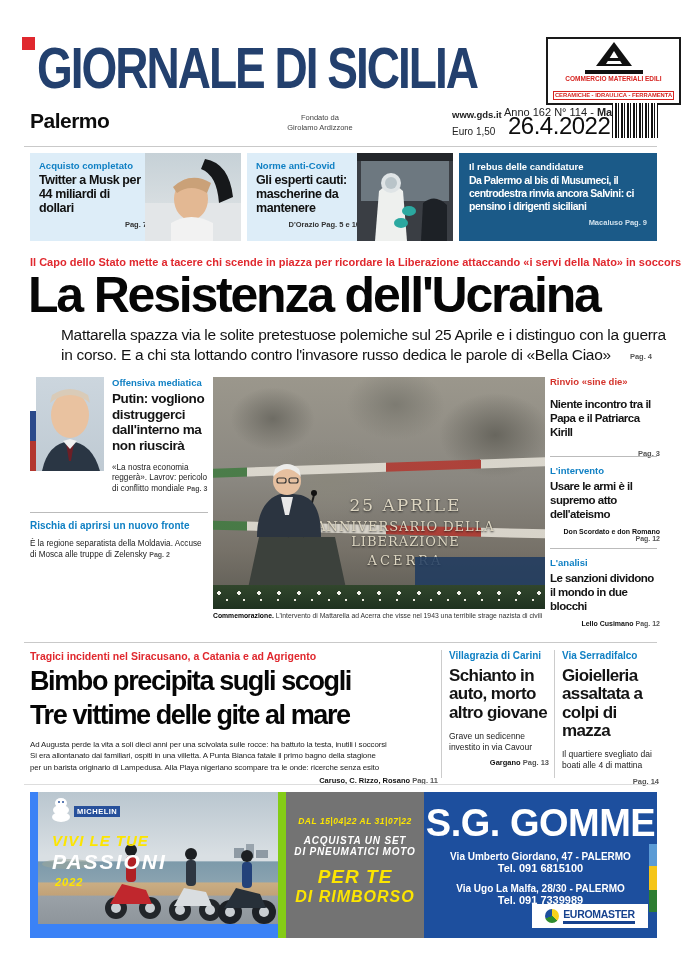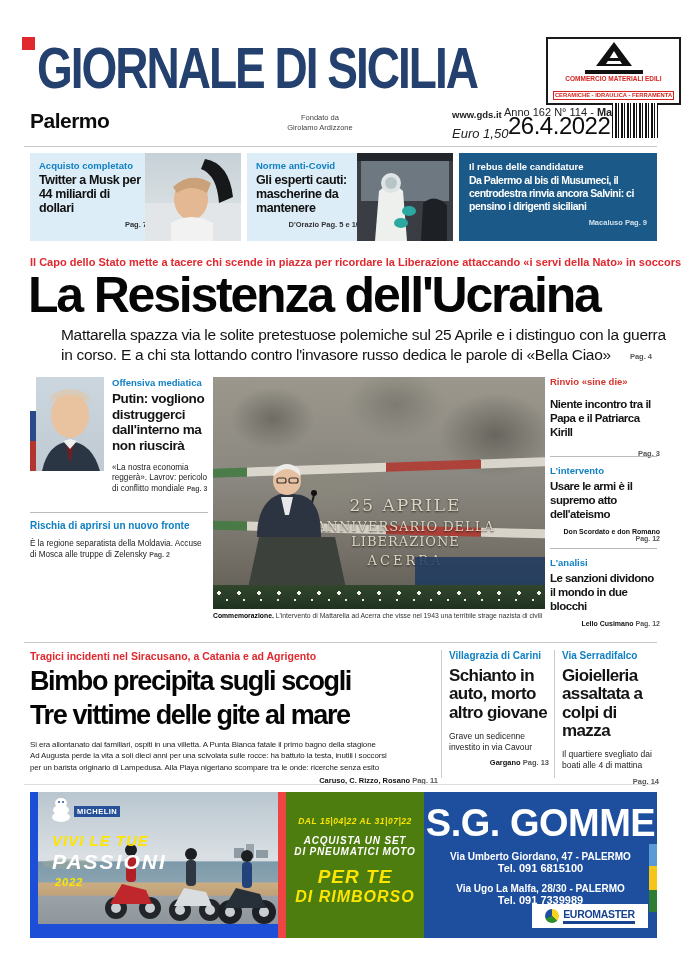--- a/index.html
+++ b/index.html
@@ -14,21 +14,21 @@
       text-align:center;overflow:hidden;}
   .topad .bar{width:58px;height:4px;background:#111;margin:0 auto 1px;}
   .topad .r1{font-size:6.5px;font-weight:900;color:#d6231f;line-height:1.2;}
   .topad .r2{font-size:5.8px;font-weight:900;color:#d6231f;border:1px solid #d6231f;
       display:inline-block;padding:0 1px;margin-top:1px;line-height:1.3;}
   .topad .r3{width:92%;height:3px;background:#d6231f;opacity:.65;margin:2px auto 0;}
   
   .edition{left:30px;top:109px;font-size:21px;font-weight:800;letter-spacing:-.5px;color:#0d0d0d;}
   .founded{left:250px;top:113px;width:140px;text-align:center;font-size:7.5px;color:#444;line-height:1.3;}
   .website{left:452px;top:109px;font-size:9.5px;font-weight:800;color:#222;}
-  .price{left:452px;top:126px;font-size:13px;color:#222;font-style:italic;}
+  .price{left:452px;top:126px;font-size:10px;color:#222;}
   .issue{left:504px;top:106px;font-size:11px;color:#222;white-space:nowrap;}
   .issue b{font-weight:800;}
   .date{left:508px;top:112px;font-size:24px;font-weight:400;letter-spacing:-.5px;color:#0d0d0d;text-align:center;}
   .barcode{left:612px;top:103px;width:46px;height:35px;
       background:repeating-linear-gradient(90deg,#111 0 1px,#fff 1px 3px,#111 3px 5px,#fff 5px 6px);}
   .hr{background:#c9c9c9;height:1px;}
   
   .teaser{top:153px;height:88px;background:#ddedf8;overflow:hidden;}
   .t-text{position:absolute;left:9px;top:7px;width:108px;}
   .t-kicker{font-size:9.5px;font-weight:800;color:#1080c4;margin-bottom:2px;}
@@ -70,25 +70,25 @@
   .flowers{position:absolute;left:0;bottom:0;width:100%;height:24px;
      background:
        radial-gradient(circle 3px at 6px 8px,#f2f2ea 60%,rgba(0,0,0,0) 61%),
        radial-gradient(circle 2.5px at 14px 15px,#eceadf 60%,rgba(0,0,0,0) 61%),
        linear-gradient(180deg,#31462c,#1f3220);
      background-size:20px 18px,17px 16px,100% 100%;}
   .bluebanner{position:absolute;right:0;bottom:18px;width:130px;height:34px;background:#1d3a5f;opacity:.85;}
   .caption{left:213px;top:612px;width:336px;font-size:6.8px;color:#333;}
   .caption b{color:#000;font-weight:800;}
   
-  .ad-mich{left:30px;top:792px;width:248px;height:146px;background:#1d4ed8;overflow:hidden;}
+  .ad-mich{left:30px;top:792px;width:248px;height:146px;background:#3b82f6;overflow:hidden;}
   .scene{position:absolute;left:8px;top:0;width:240px;height:132px;overflow:hidden;
      background:linear-gradient(180deg,#b9c6cf 0%,#d9dfe3 48%,#d9dfe3 52%,#7d9aaa 53%,#8aa3b0 68%,#c9ad83 69%,#c2a278 78%,#9aa1a7 79%,#8e959b 100%);}
   .mich-italic{font-style:italic;font-weight:900;}
-  .ad-promo{left:278px;top:792px;width:138px;height:146px;background:#4d7c0f;border-left:8px solid #ef4444;
+  .ad-promo{left:278px;top:792px;width:138px;height:146px;background:#737373;border-left:8px solid #84cc16;
      text-align:center;color:#fff;overflow:hidden;}
   .ad-gomme{left:424px;top:792px;width:233px;height:146px;background:#1d4f9e;text-align:center;color:#fff;overflow:hidden;}
   .em-box{position:absolute;left:108px;top:112px;width:116px;height:24px;background:#fff;
      display:flex;align-items:center;justify-content:center;gap:4px;}
   .em-icon{width:14px;height:14px;border-radius:50%;
      background:conic-gradient(#f8d21c 0 130deg,#2e8b2e 130deg 250deg,#1d4f9e 250deg 360deg);}
   .em-text{font-size:10.5px;font-weight:800;color:#16428e;letter-spacing:-.3px;}
   .vdiv{width:1px;background:#ccc;}
 </style>
 </head>
@@ -248,22 +248,22 @@
     <div class="byline-row" style="margin-top:7px;"><b>Lello Cusimano</b> <span class="pag">Pag. 12</span></div>
   </div>
 
   <div class="abs hr" style="left:24px;top:642px;width:633px;"></div>
 
   <div class="abs" style="left:30px;top:650px;width:408px;">
     <div class="kr" style="font-size:10.5px;color:#e0282e;">Tragici incidenti nel Siracusano, a Catania e ad Agrigento</div>
     <div style="font-size:27px;font-weight:900;letter-spacing:-1.4px;color:#060606;white-space:nowrap;margin-top:4px;">Bimbo precipita sugli scogli</div>
     <div style="font-size:27px;font-weight:900;letter-spacing:-1.4px;color:#060606;white-space:nowrap;margin-top:3px;">Tre vittime delle gite al mare</div>
     <div style="font-size:7.9px;line-height:1.45;color:#222;margin-top:8px;white-space:nowrap;letter-spacing:-.1px;">
+      <div>Ad Augusta perde la vita a soli dieci anni per una scivolata sulle rocce: ha battuto la testa, inutili i soccorsi</div>
       <div>Si era allontanato dai familiari, ospiti in una villetta. A Punta Bianca fatale il primo bagno della stagione</div>
-      <div>Ad Augusta perde la vita a soli dieci anni per una scivolata sulle rocce: ha battuto la testa, inutili i soccorsi</div>
       <div>per un barista originario di Lampedusa. Alla Playa nigeriano scompare tra le onde: ricerche senza esito</div>
     </div>
     <div class="byline-row" style="margin-top:3px;font-size:7.5px;"><b>Caruso, C. Rizzo, Rosano</b> <span class="pag">Pag. 11</span></div>
   </div>
 
   <div class="abs vdiv" style="left:441px;top:650px;height:128px;"></div>
   <div class="abs vdiv" style="left:554px;top:650px;height:128px;"></div>
 
   <div class="abs" style="left:449px;top:650px;width:100px;">
     <div class="kb" style="font-size:10px;">Villagrazia di Carini</div>

